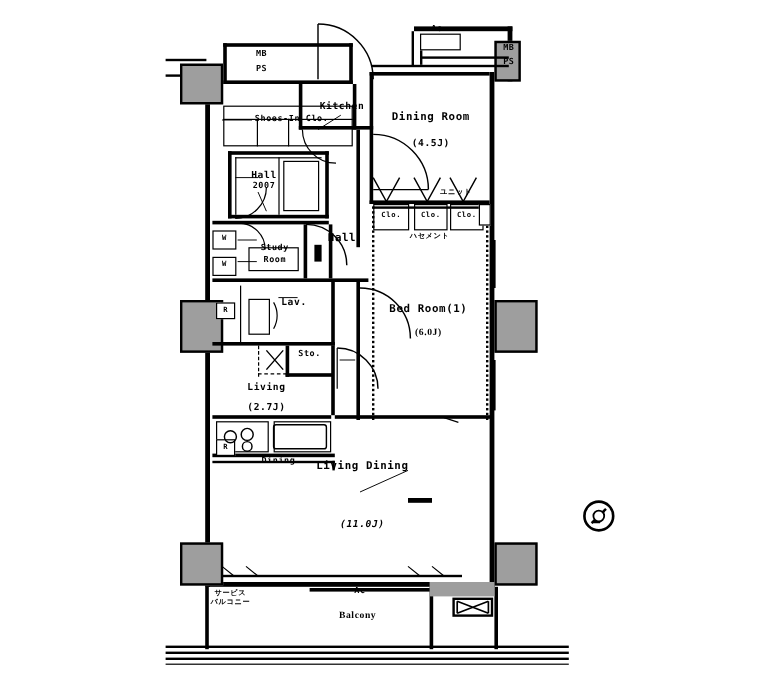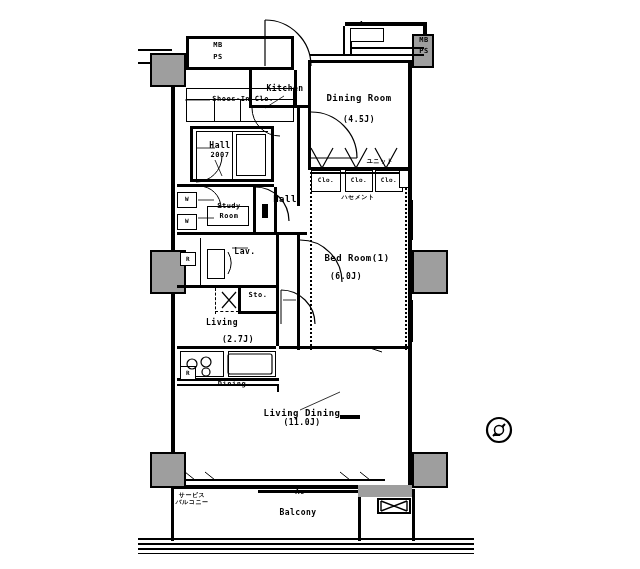--- a/index.html
+++ b/index.html
@@ -232,31 +232,31 @@
   <div class="lbl c s7" style="left:229px;top:202px;">Study</div>
   <div class="lbl c s7" style="left:229px;top:212px;">Room</div>
 
   <div class="lbl c s9" style="left:285px;top:194px;">Hall</div>
 
   <div class="lbl c s8" style="left:245px;top:247px;">Lav.</div>
 
   <div class="lbl c s7" style="left:258px;top:291px;">Sto.</div>
 
   <div class="lbl c s8" style="left:222px;top:318px;">Living</div>
-  <div class="lbl c s8 sz" style="left:238px;top:335px;">(2.7J)</div>
+  <div class="lbl c s8 sz" style="left:222px;top:335px;">(2.7J)</div>
 
   <div class="lbl c s7" style="left:232px;top:380px;">Dining</div>
 
   <div class="lbl c s9" style="left:357px;top:253px;">Bed Room(1)</div>
-  <div class="lbl c s8 sz" style="left:346px;top:272px;">(6.0J)</div>
-
-  <div class="lbl c s9" style="left:302px;top:408px;">Living Dining</div>
-  <div class="lbl c s8 sz" style="left:302px;top:418px;">(11.0J)</div>
-
-  <div class="lbl c s8" style="left:298px;top:508px;">Balcony</div>
+  <div class="lbl c s8 sz" style="left:357px;top:272px;font-family:Liberation Serif, serif;">(6.0J)</div>
+
+  <div class="lbl c s9" style="left:302px;top:384px;">Living Dining</div>
+  <div class="lbl c s8 sz" style="left:302px;top:432px;font-style:italic;">(11.0J)</div>
+
+  <div class="lbl c s8" style="left:298px;top:508px;font-family:Liberation Serif, serif;">Balcony</div>
 
   <div class="lbl c tiny" style="left:192px;top:492px;white-space:pre;line-height:1.1;">サービス
 バルコニー</div>
 
   <div class="lbl c tiny" style="left:326px;top:176px;">Clo.</div>
   <div class="lbl c tiny" style="left:359px;top:176px;">Clo.</div>
   <div class="lbl c tiny" style="left:389px;top:176px;">Clo.</div>
 
   <div class="lbl c tiny" style="left:380px;top:157px;">ユニット</div>
   <div class="lbl c tiny" style="left:358px;top:193px;">ハセメント</div>

